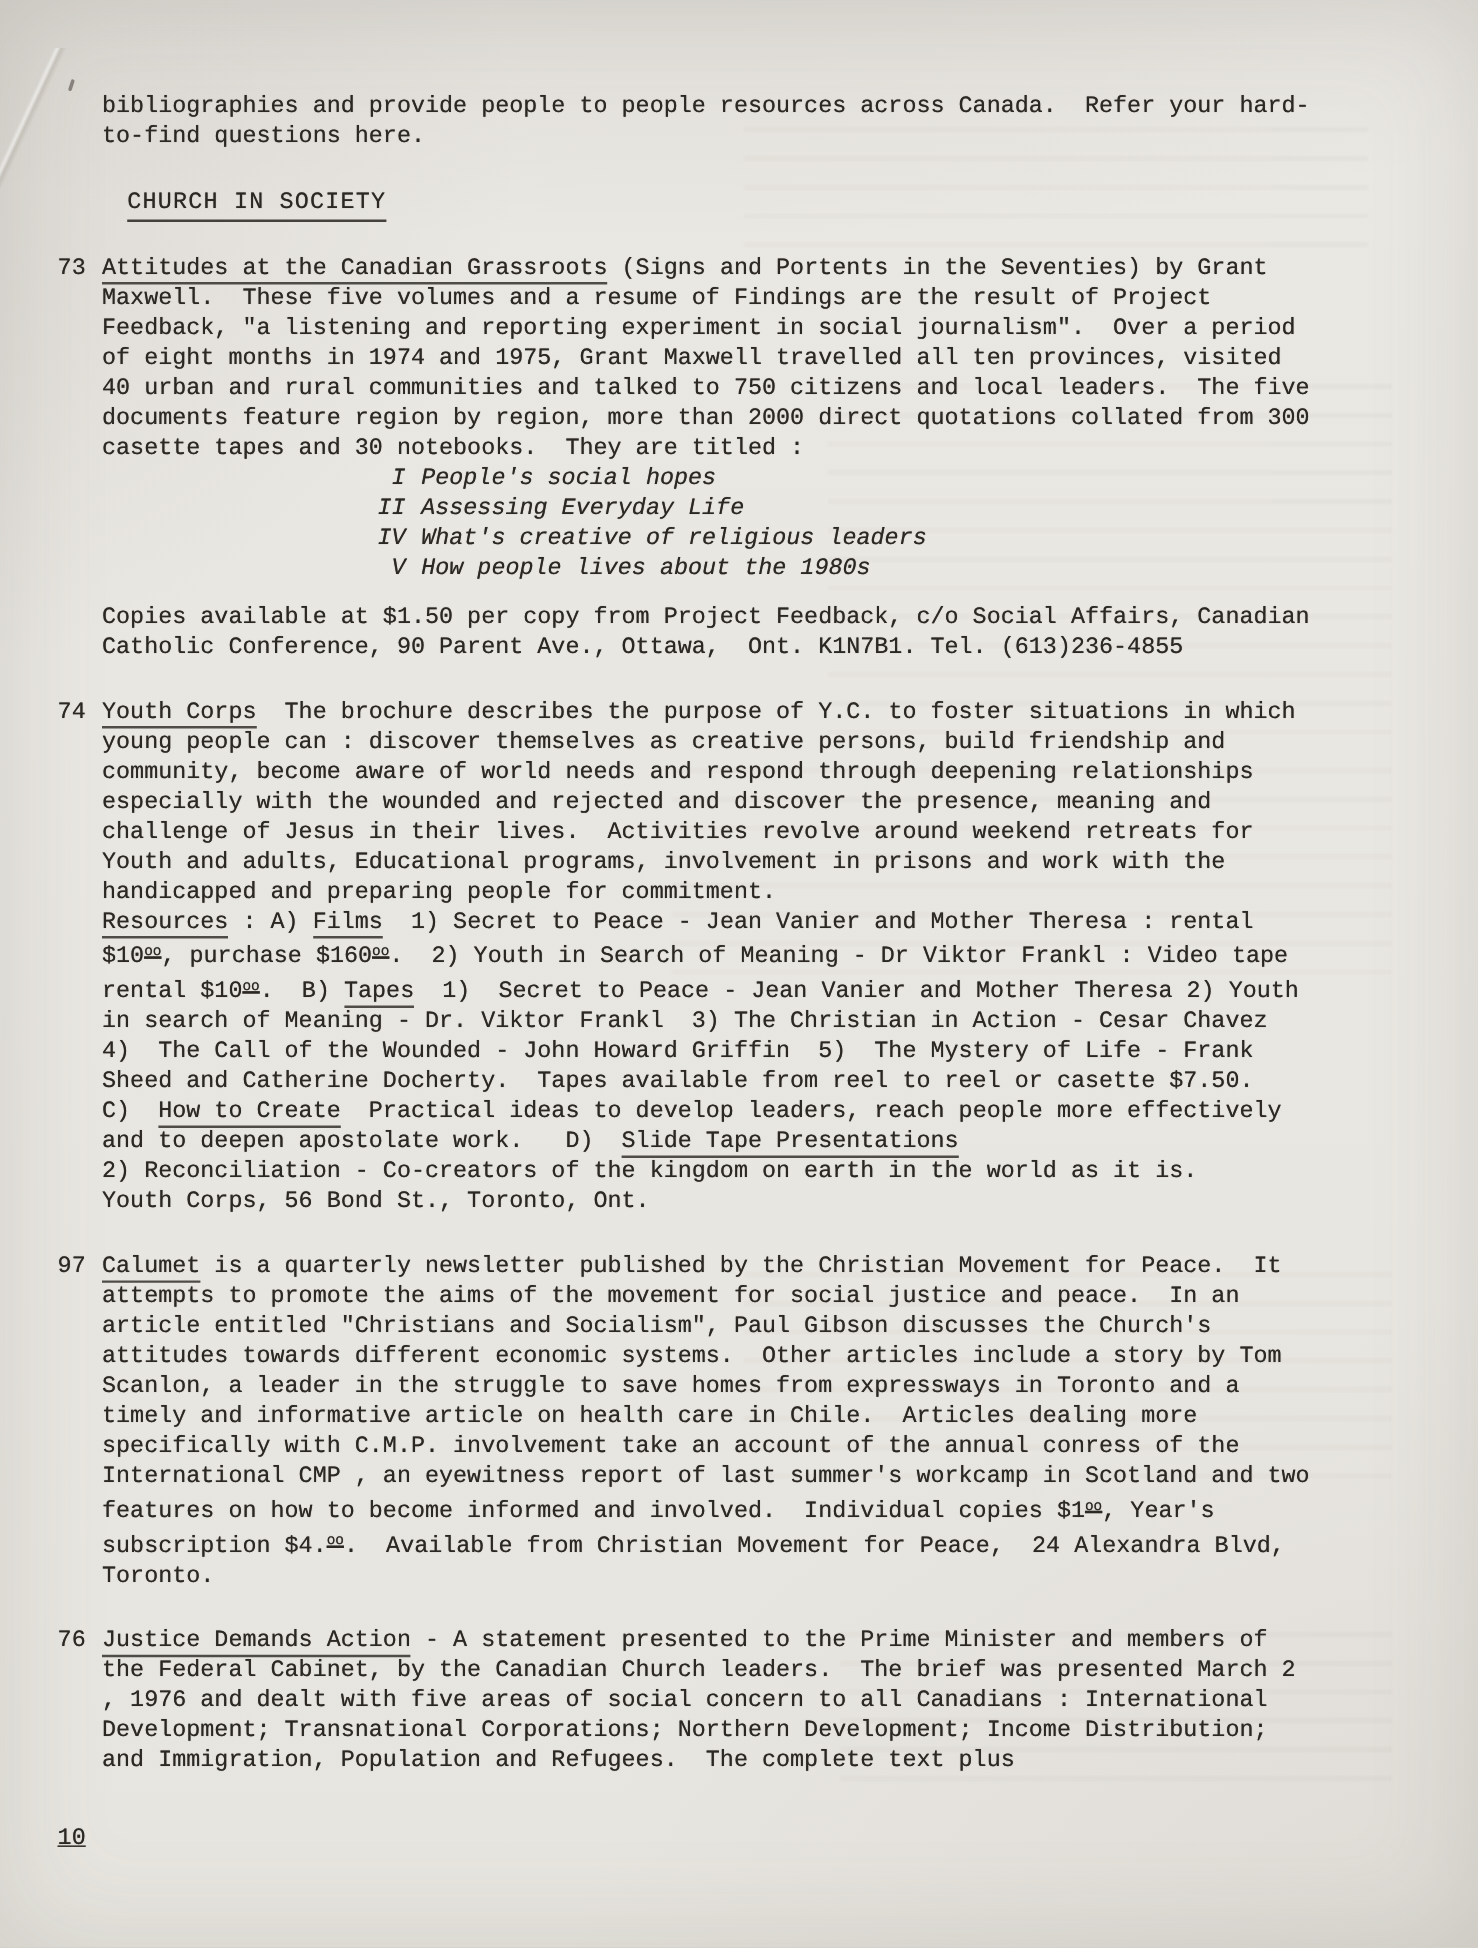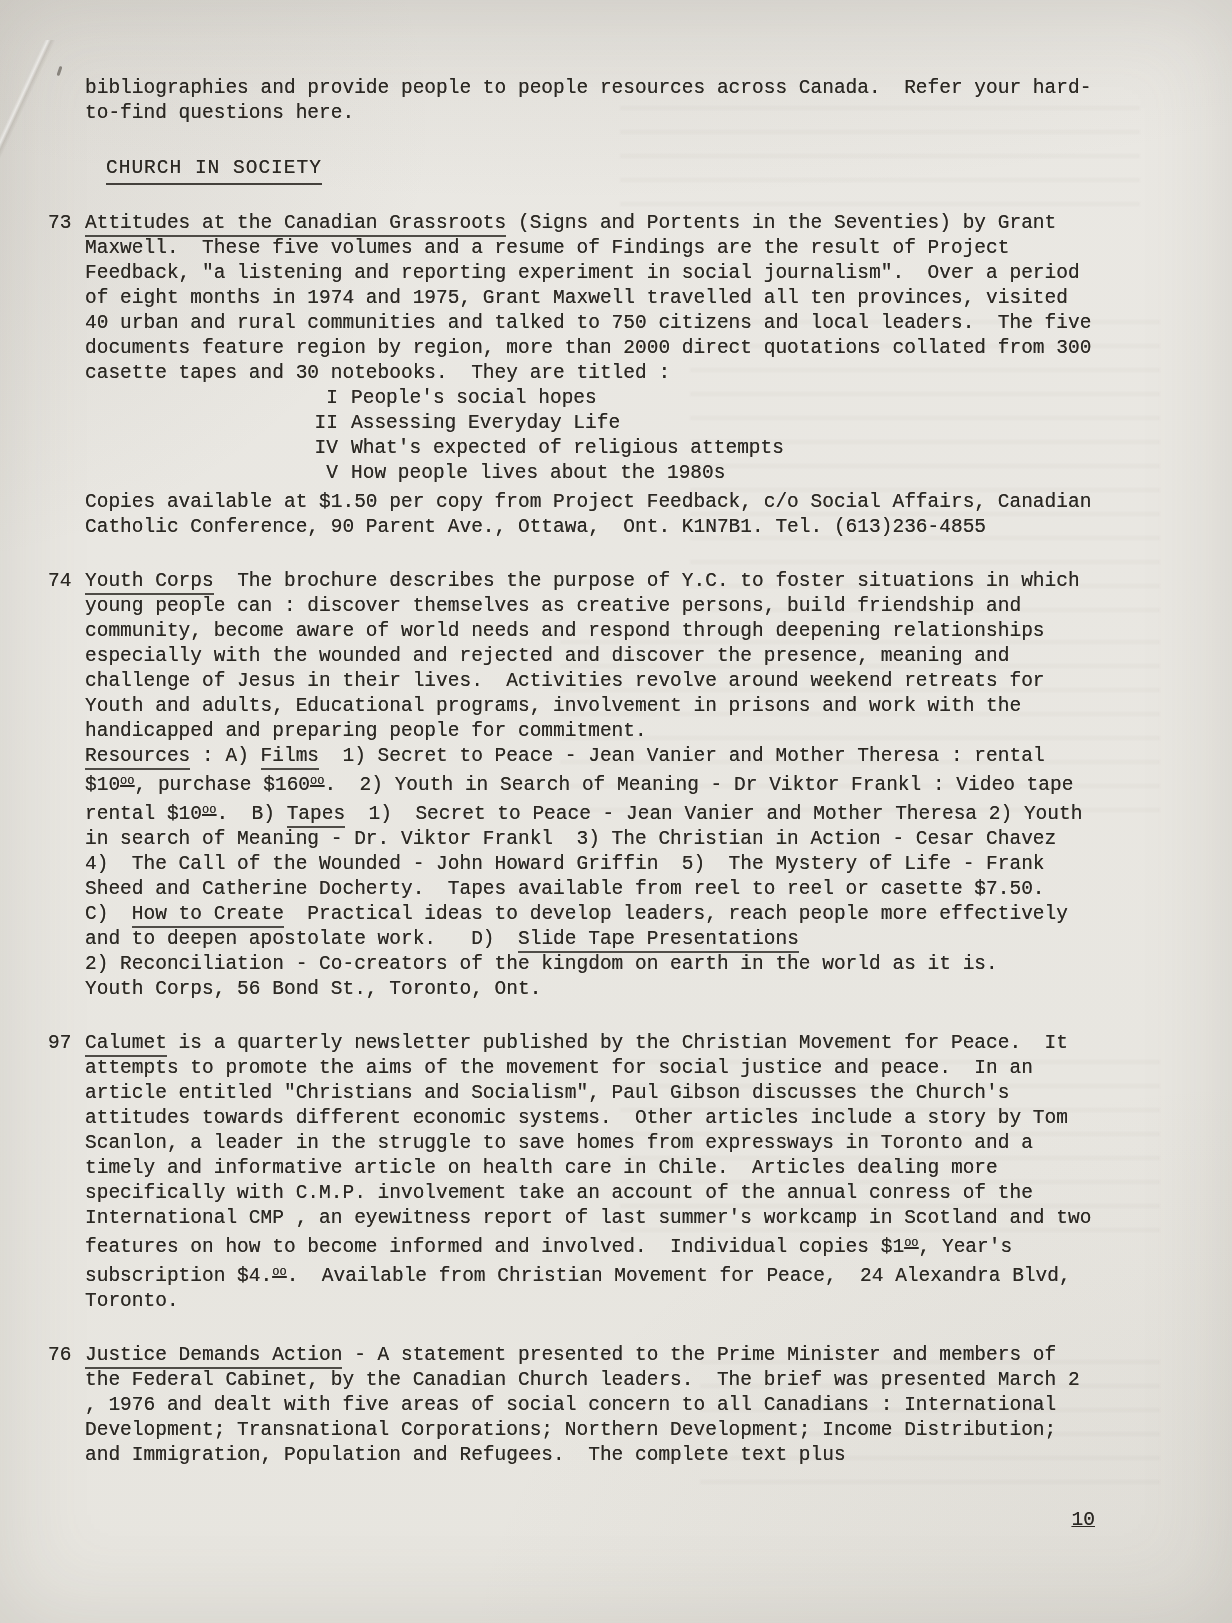--- a/index.html
+++ b/index.html
@@ -38,24 +38,24 @@
     border-bottom:2.5px solid rgba(40,37,32,.85);padding-bottom:2px;
   }
   .entry{display:flex;margin-bottom:29px;}
   .enum{flex:none;width:37px;}
   .ebody{flex:1;min-width:0;}
   .u{border-bottom:2.2px solid rgba(40,37,32,.8);padding-bottom:1px;}
   .sup{
     font-size:12px;vertical-align:6px;letter-spacing:0;
     text-decoration:underline;text-decoration-thickness:1.5px;
   }
-  .rlist{margin:0 0 4px 205px;}
+  .rlist{margin:0 0 16px 205px;font-style:italic;}
   .rrow{line-height:25px;}
   .rn{display:inline-block;width:48px;text-align:right;margin-right:13px;}
-  .pageno{text-align:right;margin-top:40px;text-decoration:underline;}
+  .pageno{text-align:left;margin-top:40px;text-decoration:underline;}
   .speck{position:absolute;left:58px;top:66px;width:3px;height:10px;border-radius:2px;
     background:rgba(70,64,55,.55);transform:rotate(18deg);}
 </style>
 </head>
 <body>
 
 <div class="paper">
   <div class="speck"></div>
   <div class="crease"></div>
 
@@ -72,21 +72,21 @@
   </div>
 
   <div id="entries">
       <div class="entry">
         <div class="enum">73</div>
         <div class="ebody">
           <p class="para"><span class="u">Attitudes at the Canadian Grassroots</span><span> (Signs and Portents in the Seventies) by Grant Maxwell.  These five volumes and a resume of Findings are the result of Project Feedback, "a listening and reporting experiment in social journalism".  Over a period of eight months in 1974 and 1975, Grant Maxwell travelled all ten provinces, visited 40 urban and rural communities and talked to 750 citizens and local leaders.  The five documents feature region by region, more than 2000 direct quotations collated from 300 casette tapes and 30 notebooks.  They are titled :</span></p>
           <div class="rlist">
             <div class="rrow"><span class="rn">I</span><span class="rt">People's social hopes</span></div>
             <div class="rrow"><span class="rn">II</span><span class="rt">Assessing Everyday Life</span></div>
-            <div class="rrow"><span class="rn">IV</span><span class="rt">What's expected of religious attempts</span></div>
+            <div class="rrow"><span class="rn">IV</span><span class="rt">What's creative of religious leaders</span></div>
             <div class="rrow"><span class="rn">V</span><span class="rt">How people lives about the 1980s</span></div>
           </div>
           <p class="para"><span>Copies available at $1.50 per copy from Project Feedback, c/o Social Affairs, Canadian Catholic Conference, 90 Parent Ave., Ottawa,  Ont. K1N7B1. Tel. (613)236-4855</span></p>
         </div>
       </div>
       <div class="entry">
         <div class="enum">74</div>
         <div class="ebody">
           <p class="para"><span class="u">Youth Corps</span><span>  The brochure describes the purpose of Y.C. to foster situations in which young people can : discover themselves as creative persons, build friendship and community, become aware of world needs and respond through deepening relationships especially with the wounded and rejected and discover the presence, meaning and challenge of Jesus in their lives.  Activities revolve around weekend retreats for Youth and adults, Educational programs, involvement in prisons and work with the handicapped and preparing people for commitment.</span></p>
           <p class="para"><span class="u">Resources</span><span> : A) </span><span class="u">Films</span><span>  1) Secret to Peace - Jean Vanier and Mother Theresa : rental $10</span><span class="sup">oo</span><span>, purchase $160</span><span class="sup">oo</span><span>.  2) Youth in Search of Meaning - Dr Viktor Frankl : Video tape rental $10</span><span class="sup">oo</span><span>.  B) </span><span class="u">Tapes</span><span>  1)  Secret to Peace - Jean Vanier and Mother Theresa 2) Youth in search of Meaning - Dr. Viktor Frankl  3) The Christian in Action - Cesar Chavez  4)  The Call of the Wounded - John Howard Griffin  5)  The Mystery of Life - Frank Sheed and Catherine Docherty.  Tapes available from reel to reel or casette $7.50.   C)  </span><span class="u">How to Create</span><span>  Practical ideas to develop leaders, reach people more effectively and to deepen apostolate work.   D)  </span><span class="u">Slide Tape Presentations</span></p>

